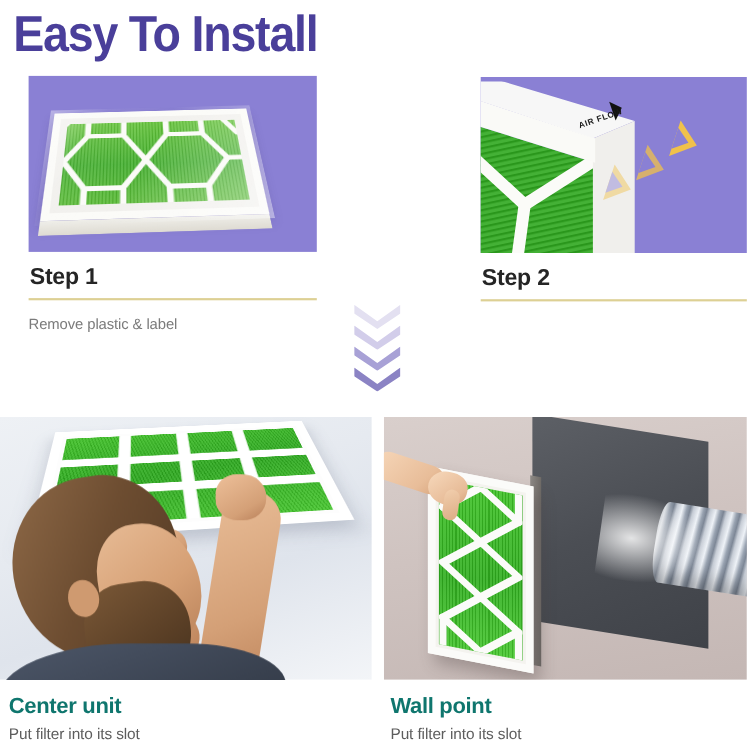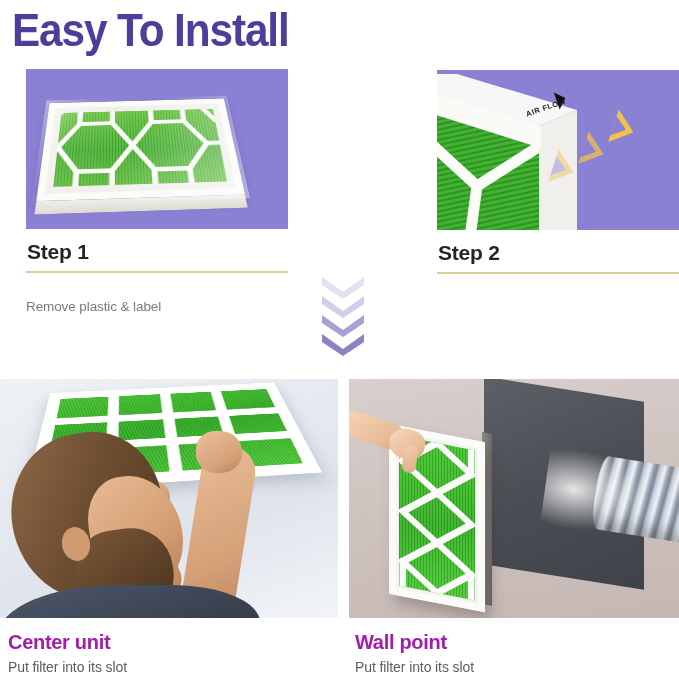--- a/index.html
+++ b/index.html
@@ -55,21 +55,21 @@
   }
   .step-rule {
     height: 2px;
     background: #ddd094;
     margin-top: 6px;
     width: 100%;
   }
   .step-caption {
     font-size: 13.5px;
     color: #7b7b7b;
-    margin-top: 24px;
+    margin-top: 12px;
     line-height: 19px;
     letter-spacing: -0.1px;
   }
 
   
   .filter-flat {
     position: absolute;
     left: 18px;
     top: 18px;
     width: 190px;
@@ -178,21 +178,21 @@
   .photo-figure {
     position: relative;
     width: 100%;
     height: 239px;
     overflow: hidden;
   }
 
   .unit-heading {
     font-size: 20px;
     font-weight: bold;
-    color: #a21caf;
+    color: #0f766e;
     margin: 12px 0 0 8px;
     letter-spacing: -0.3px;
     line-height: 24px;
   }
   #wall-unit-panel .unit-heading,
   #wall-unit-panel .unit-caption { margin-left: 6px; }
   .unit-caption {
     font-size: 14px;
     color: #5d5d5d;
     margin: 4px 0 0 8px;

